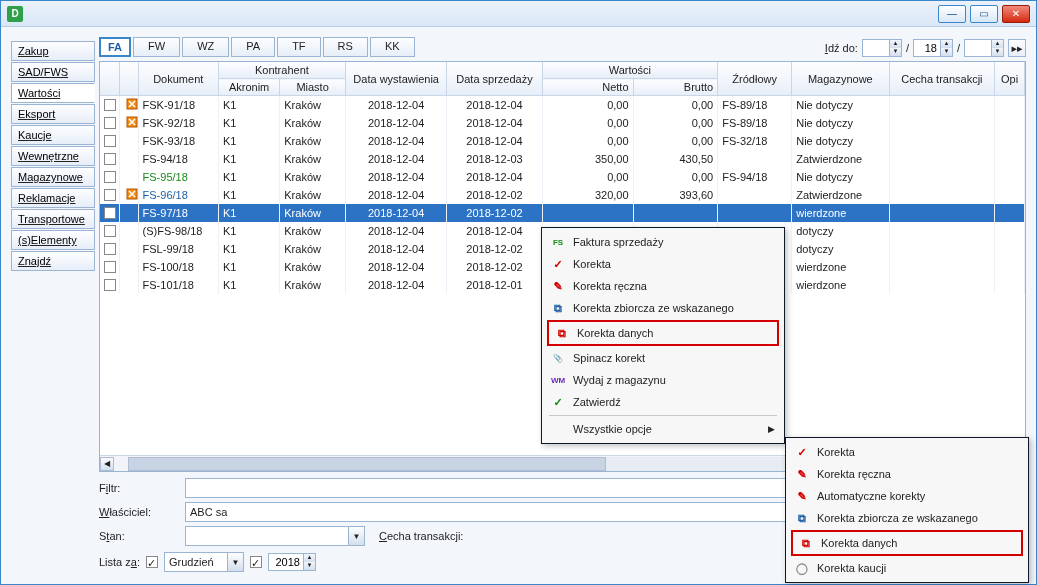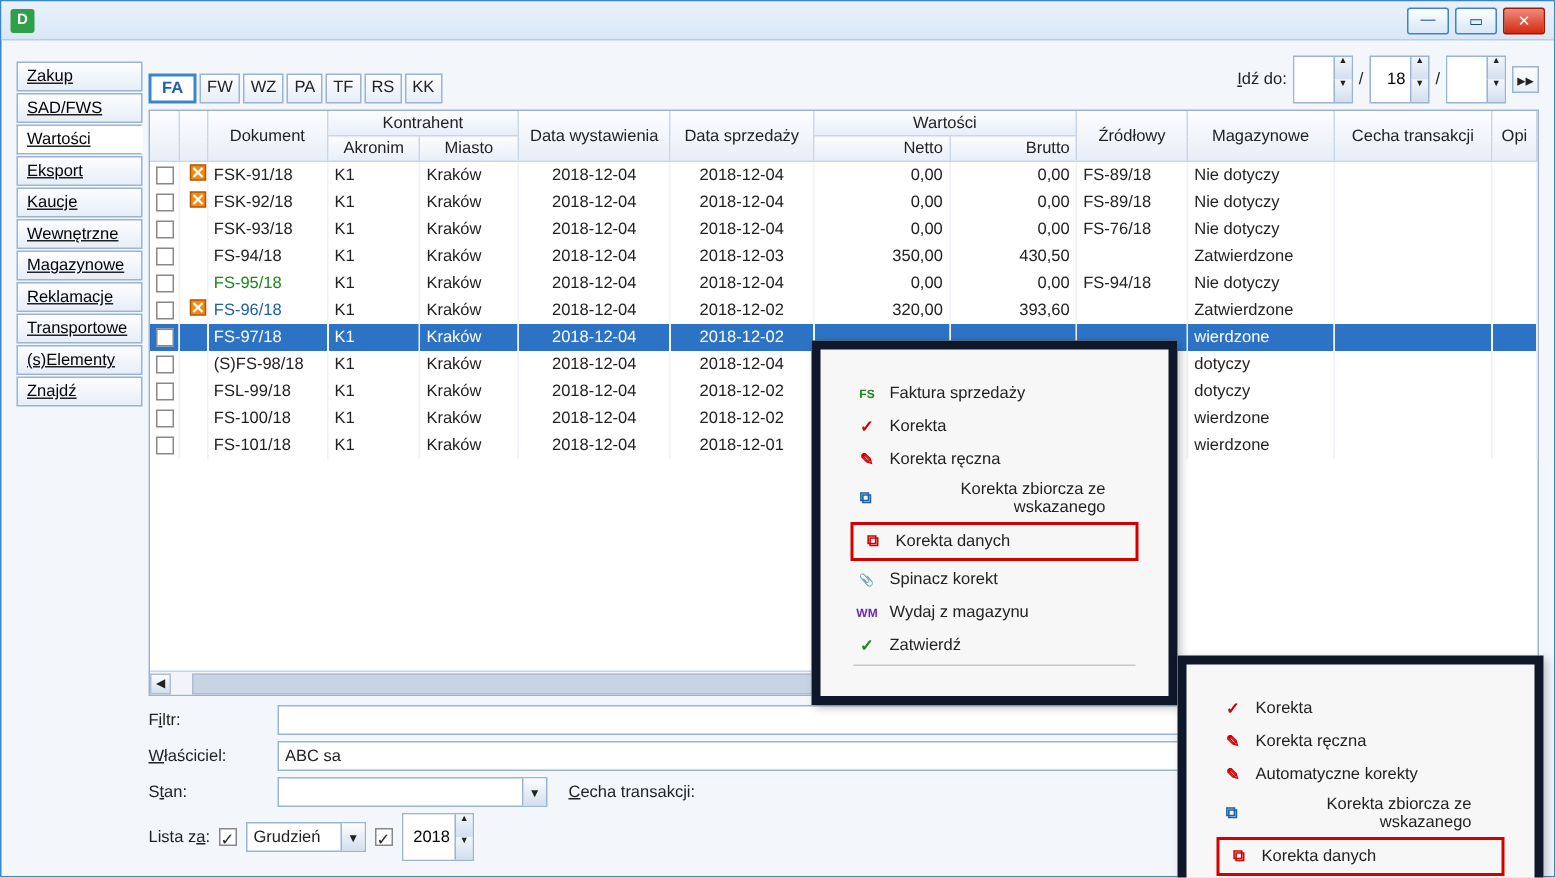--- a/index.html
+++ b/index.html
@@ -10,25 +10,25 @@
   .title-text { font-weight: normal; font-size:12px; }
   .winbtns { margin-left:auto; display:flex; gap:4px;}
   .winbtn { width:28px; height:18px; border:1px solid #3b86c9; background:linear-gradient(#fcfeff,#d9e7f6); display:flex; align-items:center; justify-content:center; font-size:10px; color:#1a4f87; border-radius:2px;}
   .winbtn.close { background:linear-gradient(#f08a7c,#d42a10); color:#fff; border-color:#9b1b06;}
   .body { display:flex; height: calc(100% - 26px); padding: 10px 10px 0 10px; gap:4px; position:relative;}
   .sidetabs { display:flex; flex-direction:column; gap:1px; width:84px; padding-top:4px;text-decoration:underline;}
   .sidetab { border:1px solid #9ab4d2; background:linear-gradient(#fdfdff,#e7eef8); padding:3px 6px; font-size:11px; color:#000; cursor:default;}
   .sidetab.active { background:#fff; border-right-color:#fff; position:relative; z-index:2;}
   .main { flex:1; display:flex; flex-direction:column; min-width:0;}
   .toptabs { display:flex; gap:2px; margin-bottom:4px; align-items:flex-end;}
-  .toptab { border:1px solid #9ab4d2; background:linear-gradient(#fdfdff,#e7eef8); padding:2px 4px; font-size:11px;}
+  .toptab { border:1px solid #9ab4d2; background:linear-gradient(#fdfdff,#e7eef8); padding:2px 14px; font-size:11px;}
   .toptab.active { border:2px solid #3b86c9; color:#1d5fa8; font-weight:bold; background:#fff; padding:2px 7px;}
   .goto { margin-left:auto; display:flex; align-items:center; gap:4px; font-size:11px;}
   .goto u { text-decoration: underline; }
-  .spinbox { display:inline-flex; border:1px solid #9ab4d2; height:32px;}
+  .spinbox { display:inline-flex; border:1px solid #9ab4d2; height:18px;}
   .spinbox input { border:0; width:34px; padding:0 3px; font-size:11px; text-align:right; }
   .spinbox.small input { width:26px; }
   .spinners { display:flex; flex-direction:column; width:12px;}
   .spinners span { flex:1; background:linear-gradient(#f2f6fb,#d3dfee); border-left:1px solid #9ab4d2; font-size:6px; text-align:center; line-height:7px;}
   .go { border:1px solid #9ab4d2; height:18px; width:18px; display:flex; align-items:center; justify-content:center; background:linear-gradient(#fdfdff,#e7eef8);}
   .gridwrap { flex:1; border:1px solid #9ab4d2; background:#fff; display:flex; flex-direction:column; min-height:0;justify-content:space-between;}
   table.grid { border-collapse:collapse; width:100%; font-size:11px; table-layout:fixed;}
   table.grid th { background:linear-gradient(#fdfdff,#e7eef8); border-right:1px solid #c9d6e7; border-bottom:1px solid #c9d6e7; padding:2px 4px; font-weight:normal; text-align:center; white-space:nowrap; overflow:hidden;}
   table.grid td { border-right:1px solid #eef2f8; padding:1px 4px; white-space:nowrap; overflow:hidden; text-overflow:clip; height:18px;}
   tr.selected td { background:#2d73c5; color:#fff; }
@@ -43,21 +43,21 @@
   .filters { display:grid; grid-template-columns: 80px 1fr auto; gap:4px 6px; align-items:center; padding:6px 0 2px 0;}
   .filters label u { text-decoration: underline; }
   .fsel { border:1px solid #9ab4d2; height:20px; width:100%; font-size:11px; background:#fff; display:flex; align-items:center; padding:0 4px; position:relative;}
   .dropbtn { position:absolute; right:0; top:0; width:16px; height:100%; background:linear-gradient(#fdfdff,#d3dfee); border-left:1px solid #9ab4d2; display:flex; align-items:center; justify-content:center; font-size:8px;}
   .iconbtn { width:22px; height:20px; border:1px solid #9ab4d2; background:linear-gradient(#fdfdff,#e7eef8); display:inline-flex; align-items:center; justify-content:center; font-size:12px; }
   .bottom-row { display:flex; align-items:center; gap:6px; padding:2px 0 10px 0;}
   .toolbar-right { margin-left:auto; display:flex; gap:2px; align-items:center;}
   .tb { width:24px; height:24px; border:1px solid #9ab4d2; background:linear-gradient(#fdfdff,#e7eef8); display:flex; align-items:center; justify-content:center; font-size:14px;}
   .tb.plus { color:#1c8f1c; font-weight:bold; }
   .tb.x { color:#c01d1d; font-weight:bold;}
-  .context { position:absolute; background:#f7f7f7; border:6px solid #0f172a; box-shadow:2px 2px 6px rgba(0,0,0,.25); padding:18px;text-align:right;}
+  .context { position:absolute; background:#f7f7f7; border:1px solid #0f172a; box-shadow:2px 2px 6px rgba(0,0,0,.25); padding:3px;}
   .context .row { display:flex; align-items:center; padding:3px 24px 3px 4px; gap:6px; font-size:11px; cursor:default; position:relative;}
   .context .ic { width:18px; height:16px; display:flex; align-items:center; justify-content:center; font-size:11px;}
   .context .sep { height:1px; background:#c8c8c8; margin:2px 4px; }
   .context .sub::after { content:"▶"; position:absolute; right:6px; font-size:9px;}
   .highlight-box { border:2px solid #d40000; margin:1px 2px; }
   svg { display:block; }
   .colicon { display:inline-flex; width:16px; justify-content:center; }
   .state-row { display:flex; gap:6px; align-items:center; }
   .state-row .fsel.short { width:180px; position:relative;}
   .state-row .lbl-trans { margin-left:8px;text-align:right; }
@@ -213,21 +213,21 @@
               <tr>
                 <td><span class="chk"></span></td>
                 <td></td>
                 <td class="">FSK-93/18</td>
                 <td>K1</td>
                 <td>Kraków</td>
                 <td style="text-align:center">2018-12-04</td>
                 <td style="text-align:center">2018-12-04</td>
                 <td class="num">0,00</td>
                 <td class="num">0,00</td>
-                <td>FS-76/18</td>
+                <td>FS-32/18</td>
                 <td>Nie dotyczy</td>
                 <td></td>
                 <td></td>
               </tr>
               <tr>
                 <td><span class="chk"></span></td>
                 <td></td>
                 <td class="">FS-94/18</td>
                 <td>K1</td>
                 <td>Kraków</td>
@@ -452,20 +452,24 @@
       </div>
       <div class="row">
         <span class="ic" style="color:#6a2bb5; font-size:8px; font-weight:bold;">WM</span>
         <span>Wydaj z magazynu</span>
       </div>
       <div class="row">
         <span class="ic" style="color:#178a17; font-size:11px; font-weight:bold;">✓</span>
         <span>Zatwierdź</span>
       </div>
       <div class="sep"></div>
+      <div class="row sub">
+        <span class="ic"></span>
+        <span>Wszystkie opcje</span>
+      </div>
     </div>
 
   <div class="context" id="ctx2" style="left:784px; top:436px; width:244px;">
       <div class="row">
         <span class="ic" style="color:#d40000; font-weight:bold;">✓</span>
         <span>Korekta</span>
       </div>
       <div class="row">
         <span class="ic" style="color:#d40000; font-weight:bold;">✎</span>
         <span>Korekta ręczna</span>

